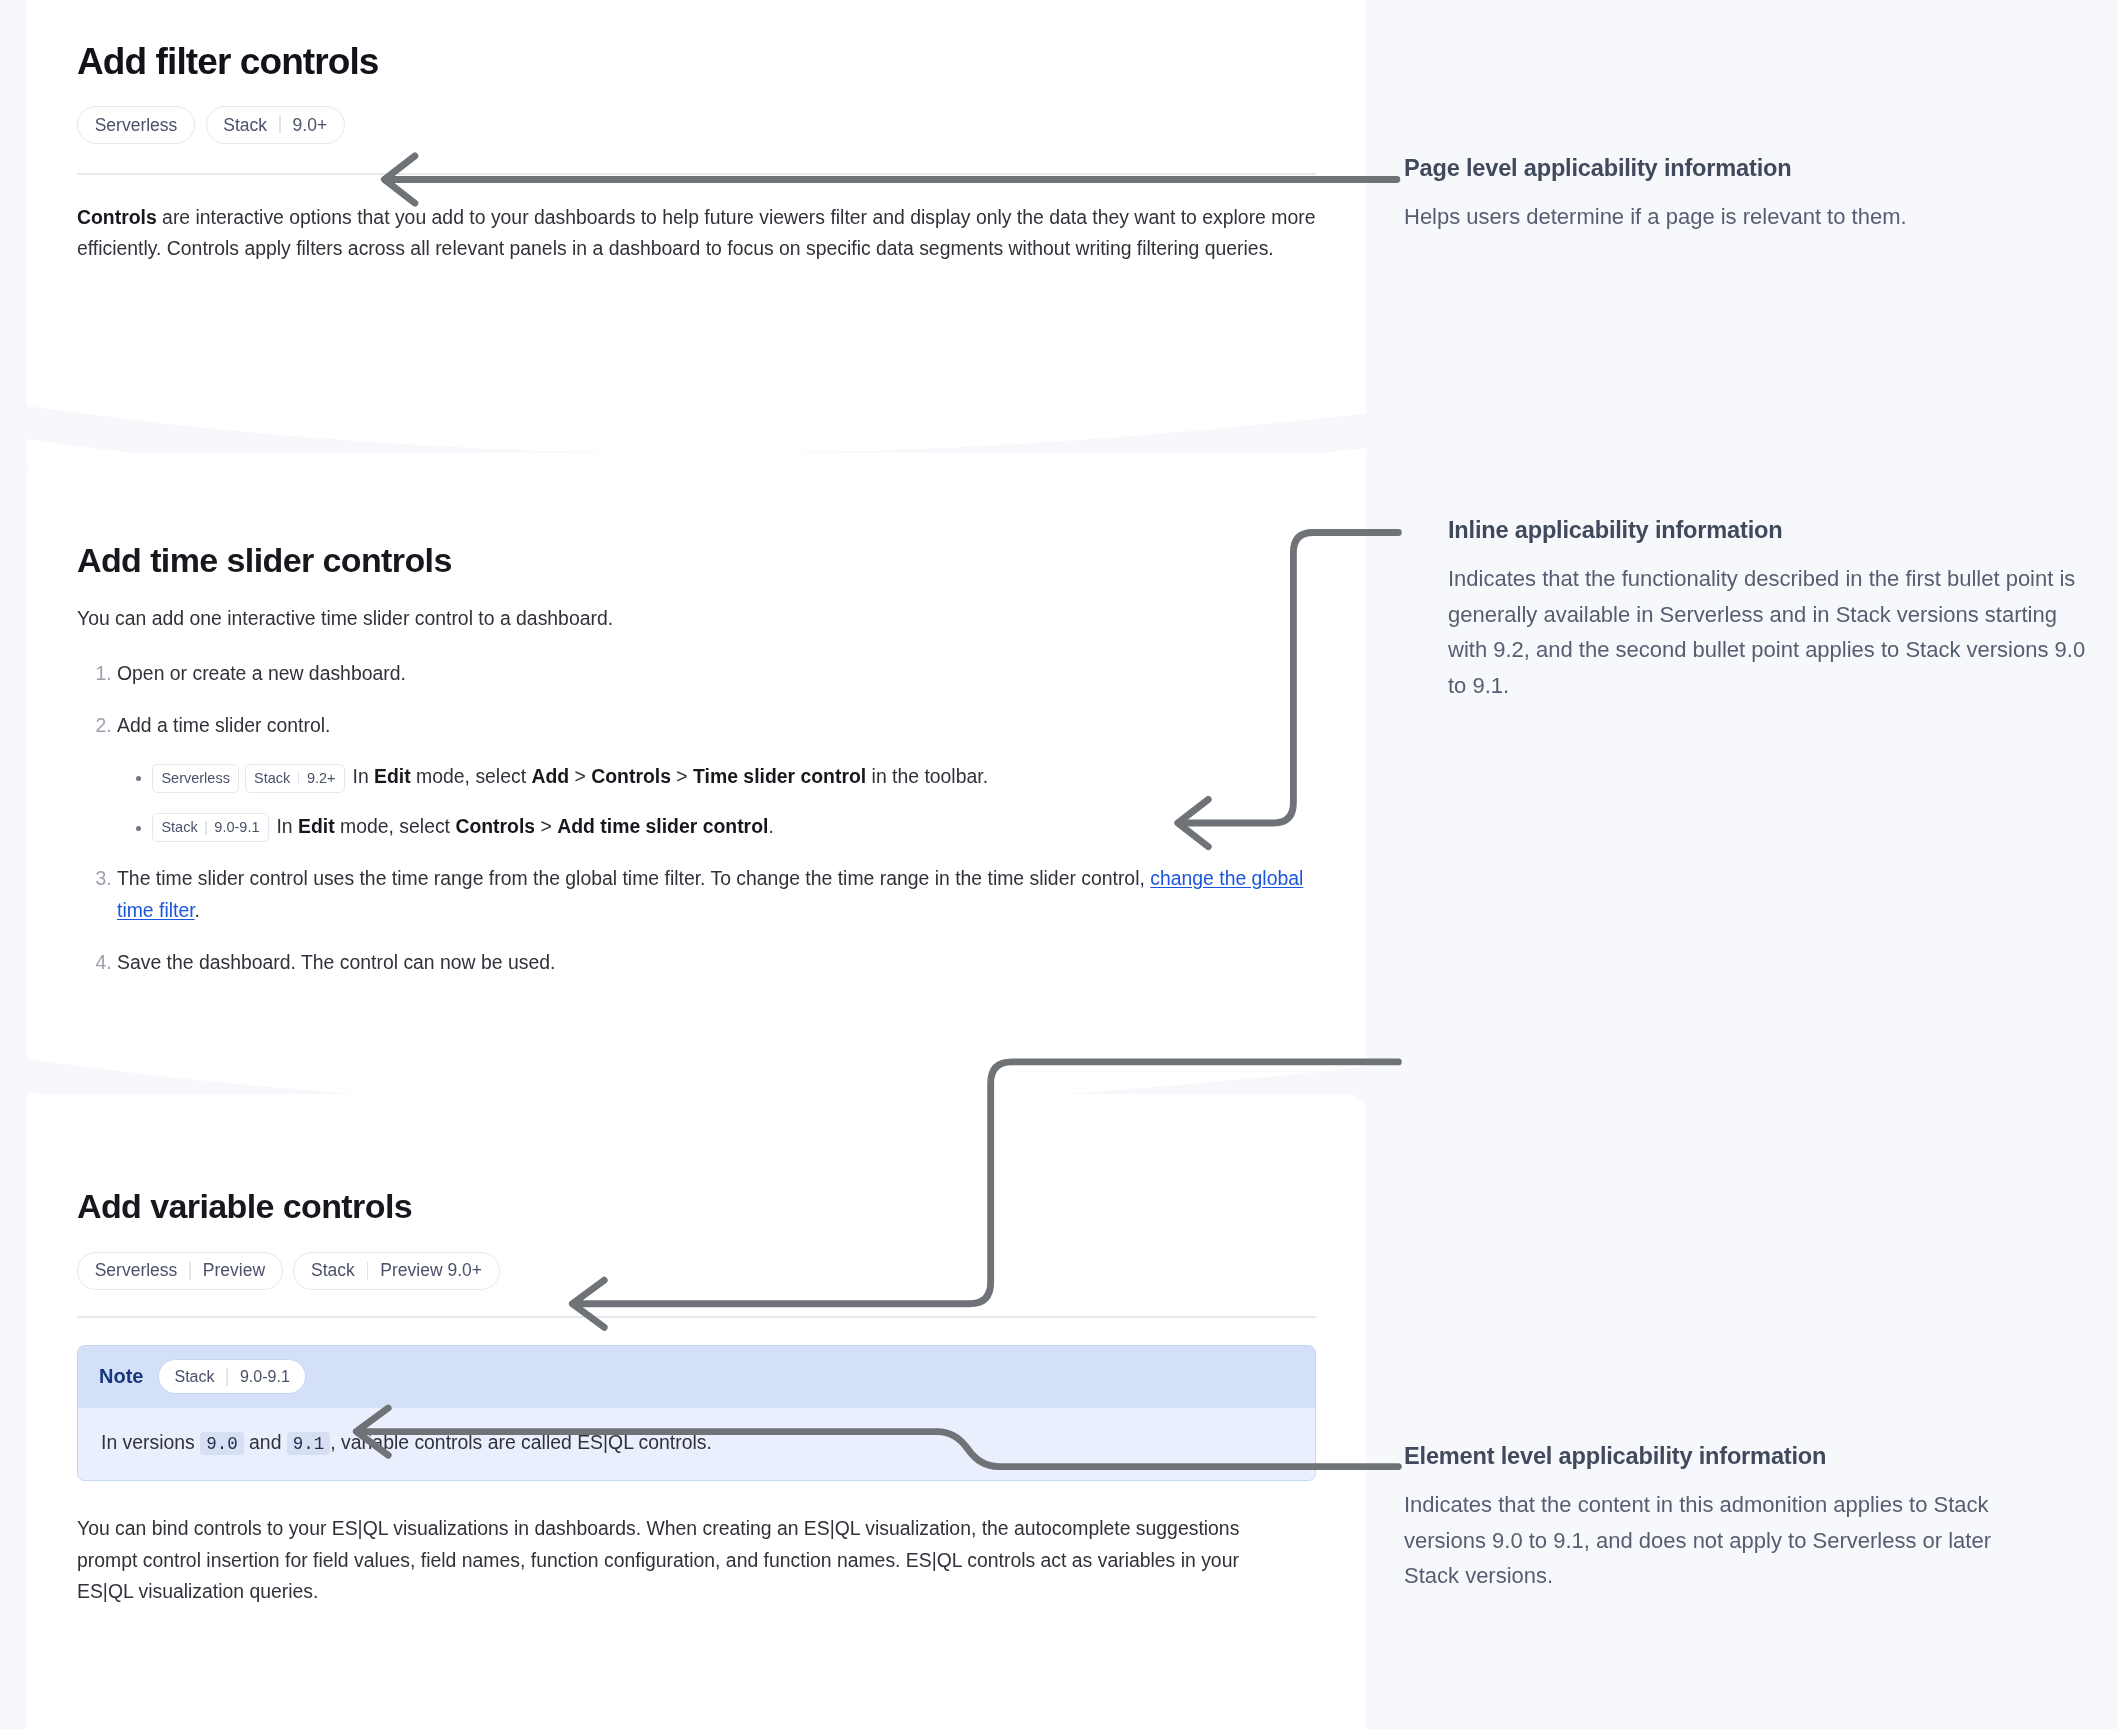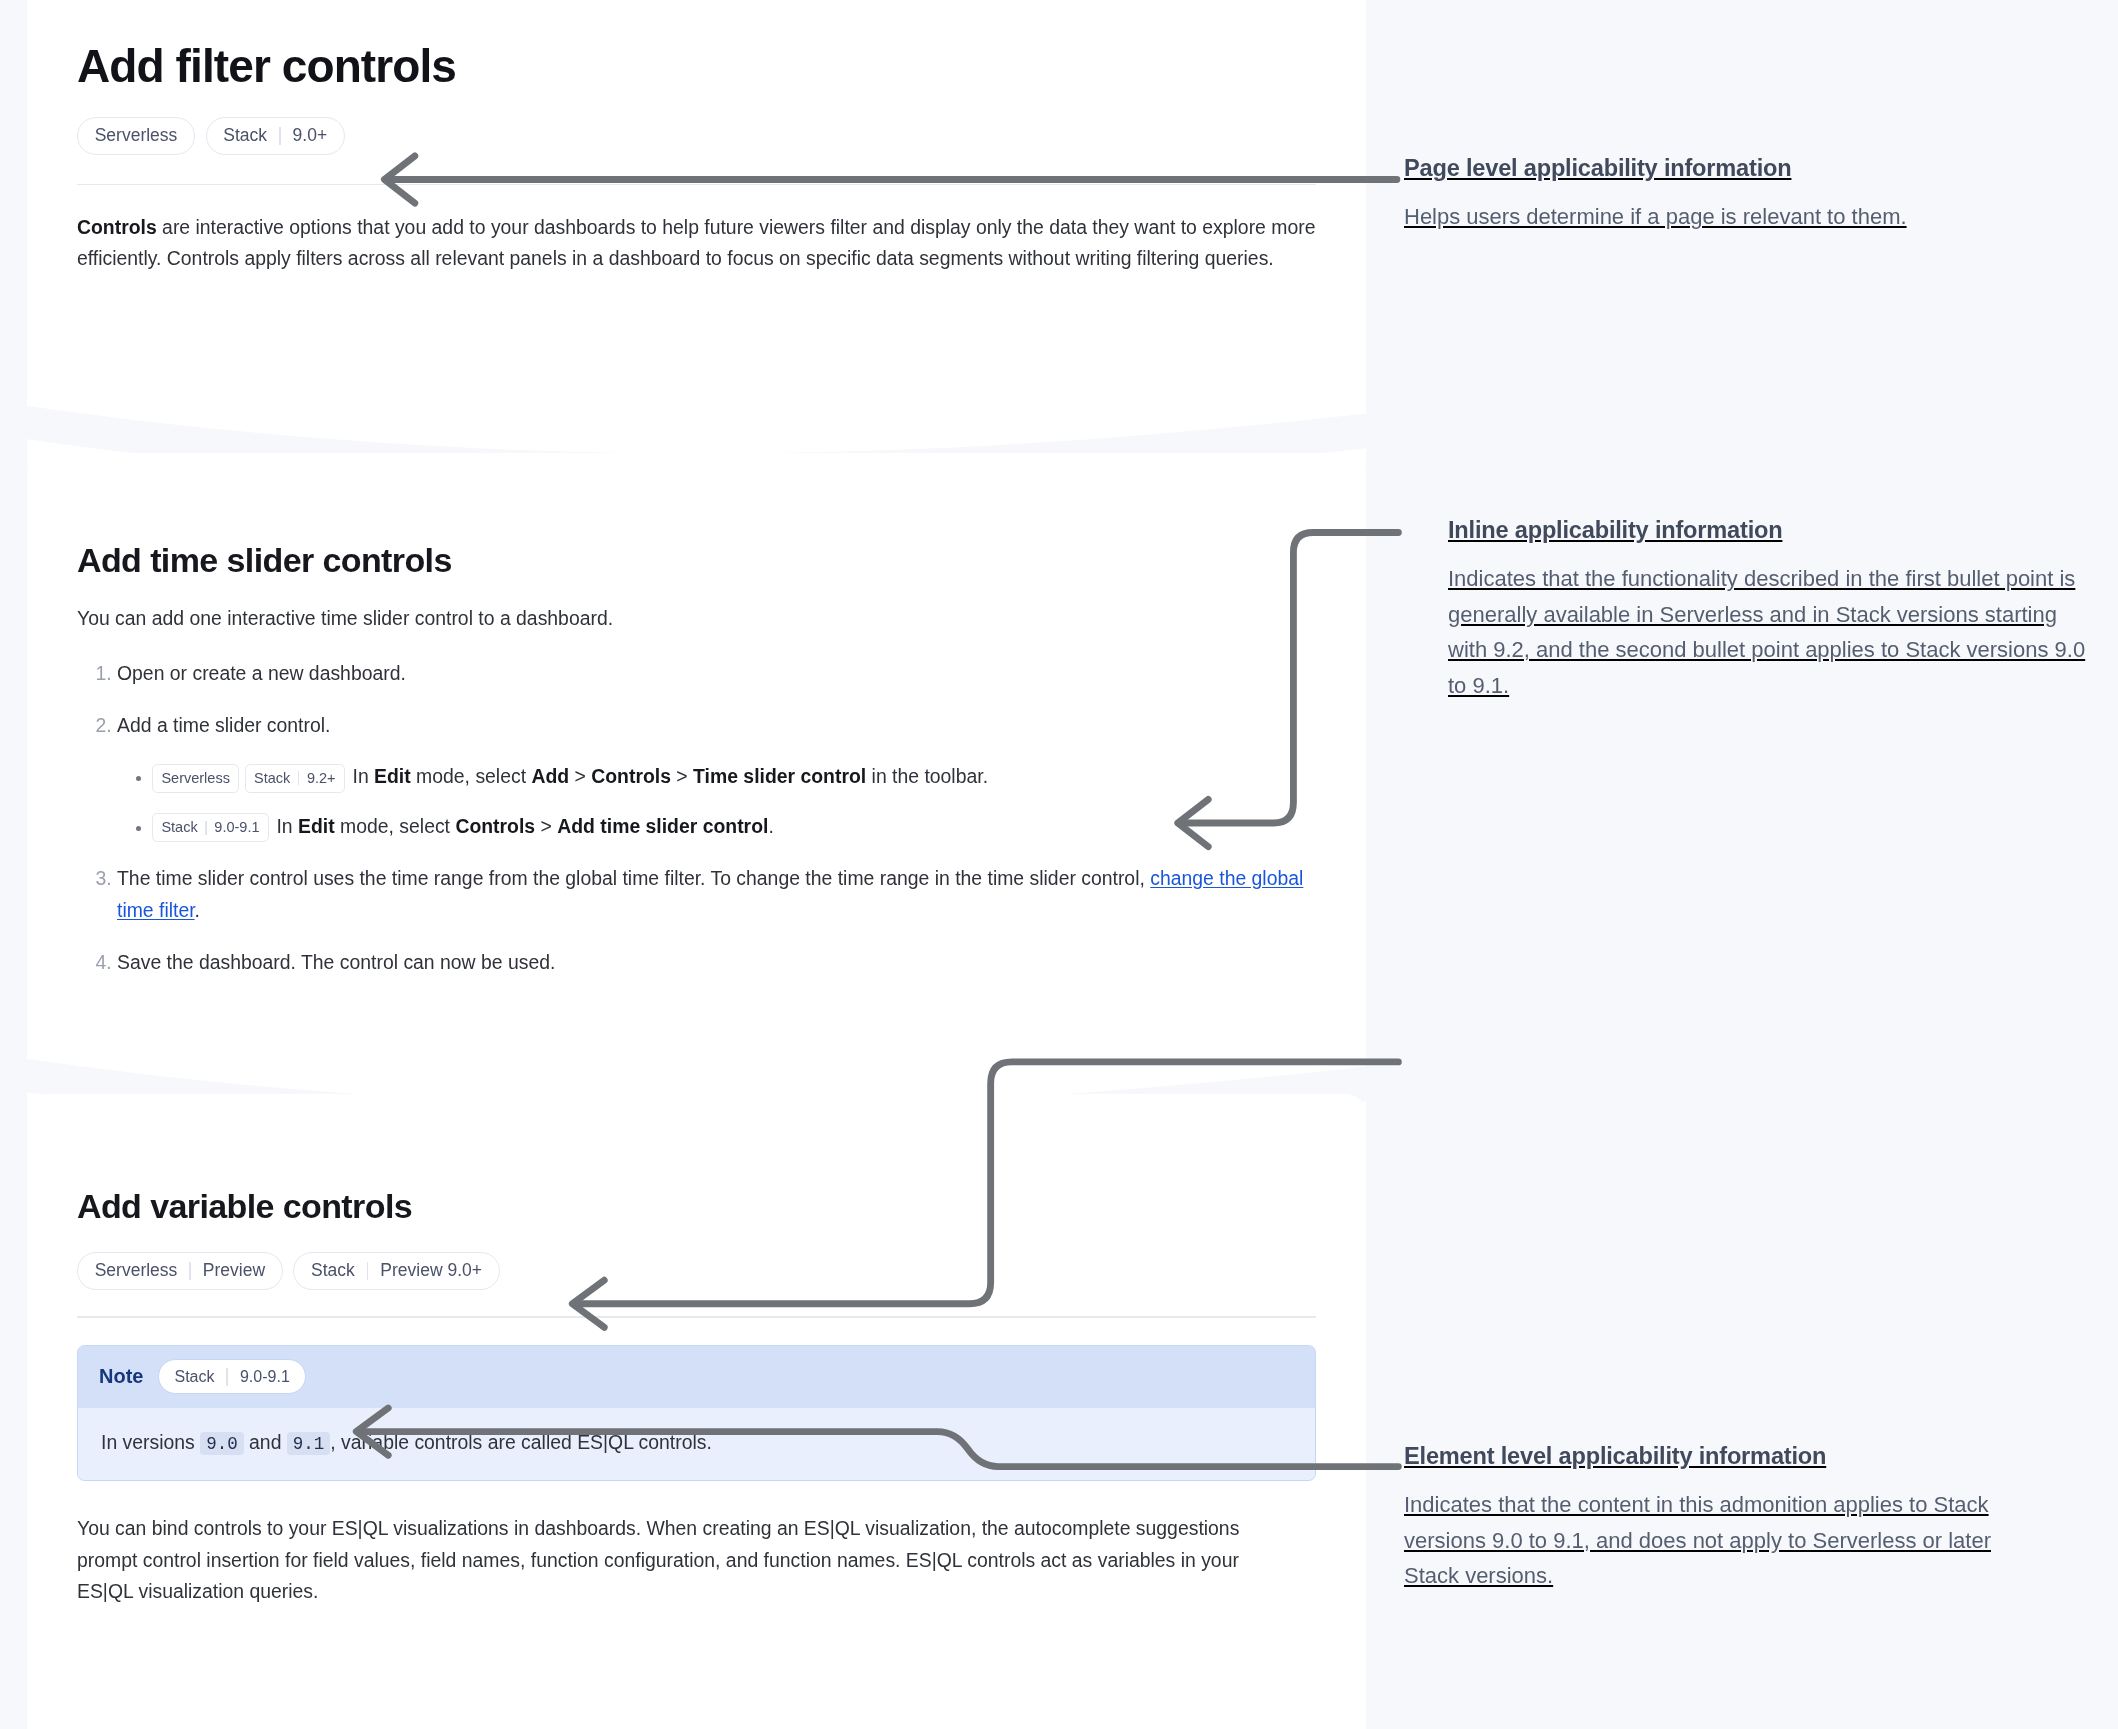--- a/index.html
+++ b/index.html
@@ -47,21 +47,21 @@
     overflow: hidden;
     pointer-events: none;
   }
   #wave-1 { top: 359px; }
   #wave-2 { top: 1012px; }
 
   .panel-inner { padding: 0 50px; }
 
   
   h1.page-title {
-    font-size: 46px;
+    font-size: 37px;
     line-height: 1.12;
     font-weight: 700;
     color: #111318;
     letter-spacing: -0.9px;
     margin: 0;
     padding: 0;
   }
   h2.section-title {
     font-size: 34px;
     line-height: 1.15;
@@ -194,21 +194,21 @@
   }
 
   
   #annotations {
     position: absolute;
     left: 1404px;
     top: 0;
     width: 685px;
     height: 1729px;
   }
-  .anno { position: absolute; width: 643px; text-decoration: underline; }
+  .anno { position: absolute; width: 643px; }
   .anno-title {
     font-size: 23.6px;
     font-weight: 700;
     color: #414a5c;
     letter-spacing: -0.2px;
     margin: 0 0 16.7px 0;
     line-height: 1.2;
   }
   .anno-body {
     font-size: 22px;

